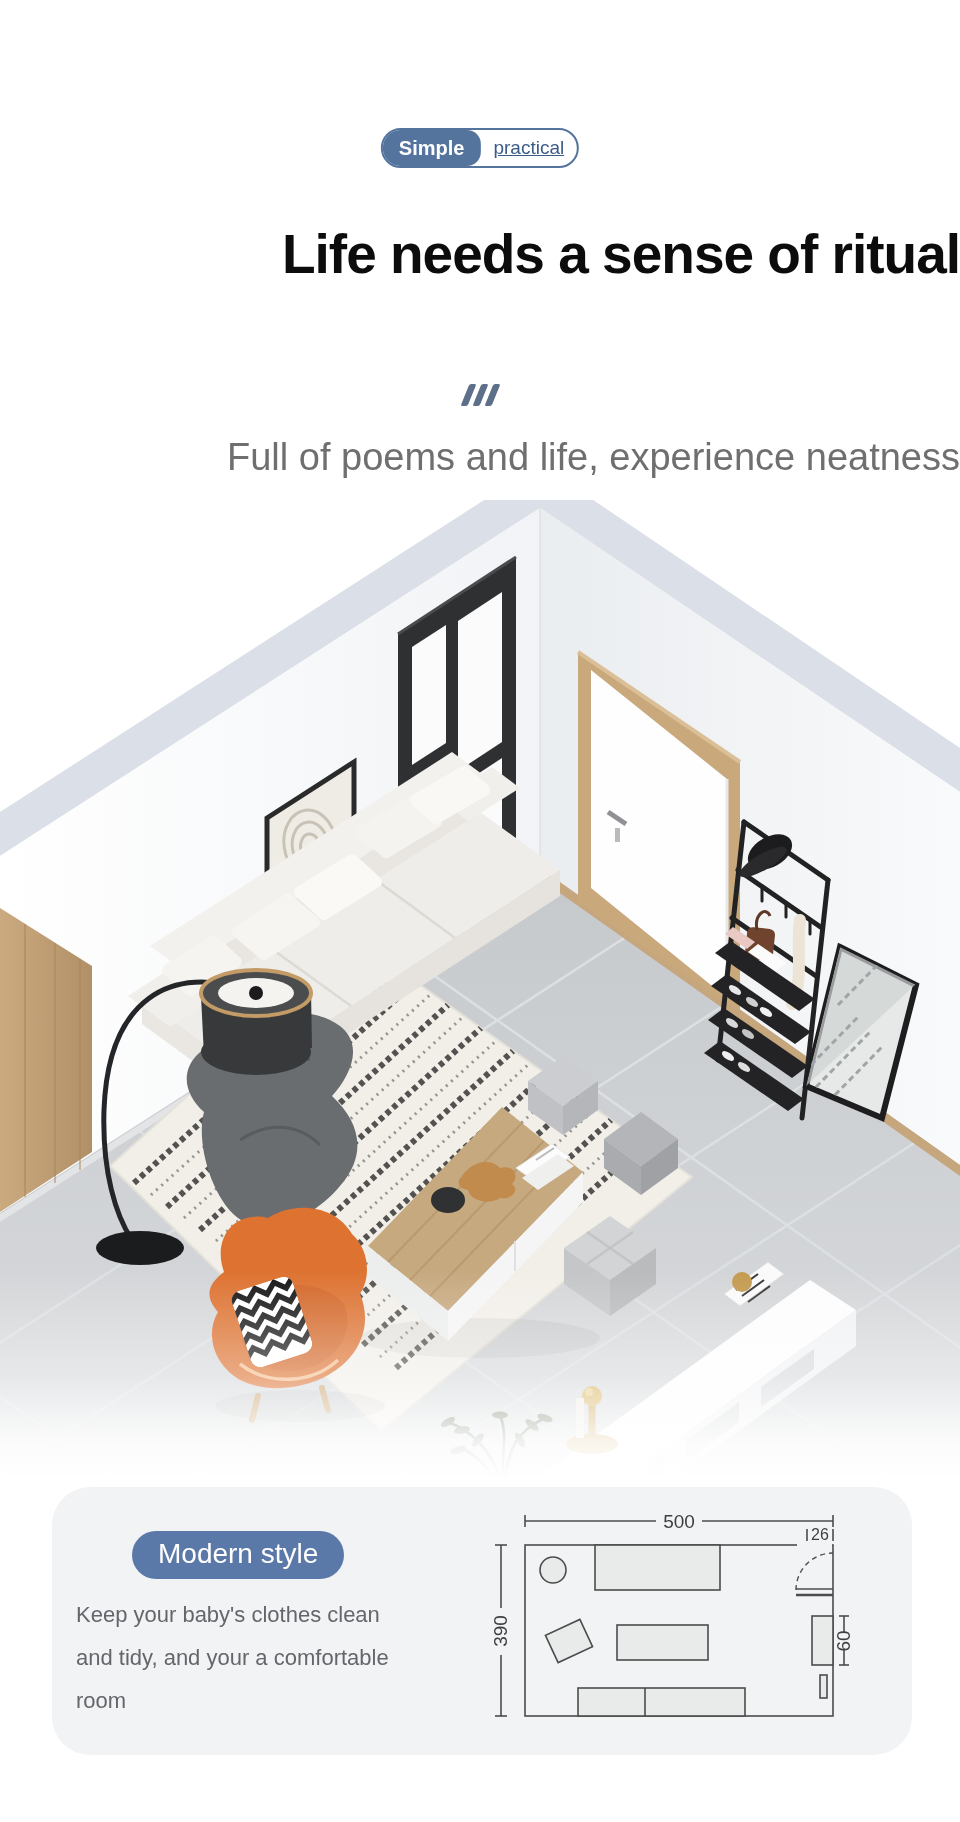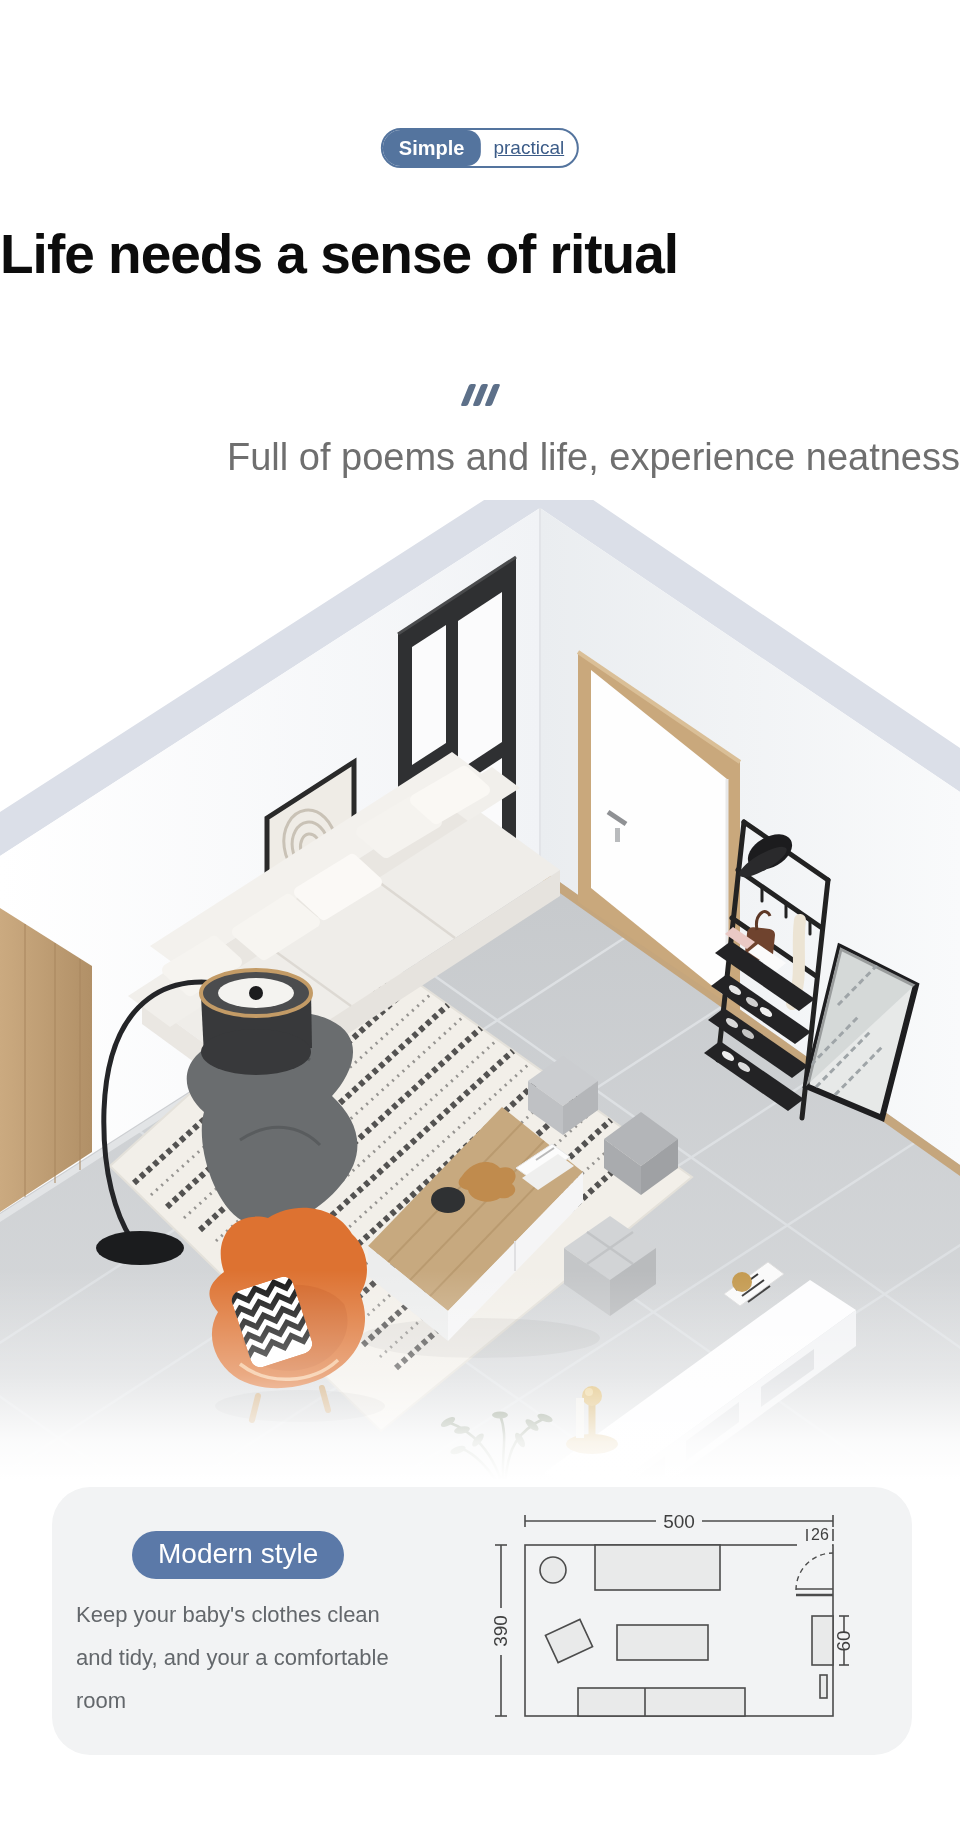--- a/index.html
+++ b/index.html
@@ -4,21 +4,21 @@
 <style>
   html,body{margin:0;padding:0;background:#ffffff;}
   .page{position:relative;width:960px;height:1822px;margin:0 auto;background:#fff;overflow:hidden;
         font-family:"Liberation Sans", sans-serif;border-radius:9px;}
   
   .badge{position:absolute;top:128px;left:50%;transform:translateX(-50%);display:inline-flex;
          border:2px solid #54749e;border-radius:20px;overflow:hidden;background:#fff;height:36px;}
   .badge .seg1{background:#54749e;color:#fff;font-size:20px;font-weight:bold;line-height:36px;padding:0 16px;border-radius:0 14px 14px 0;}
   .badge .seg2{color:#3c5c88;font-size:19px;line-height:36px;padding:0 13px;text-decoration:underline;}
   
-  .title{position:absolute;top:222px;left:0;width:100%;text-align:left;margin:0;
+  .title{position:absolute;top:222px;left:0;width:100%;text-align:right;margin:0;
          font-size:55px;font-weight:bold;color:#0c0c0c;letter-spacing:-1px;}
   .quote{position:absolute;top:384px;left:0;width:100%;display:flex;justify-content:center;gap:5px;}
   .qm{display:block;width:7px;height:22px;background:#5d7089;transform:skewX(-22deg);border-radius:2px;}
   .subtitle{position:absolute;top:436px;left:0;width:100%;text-align:right;font-size:38px;color:#6f6f6f;}
   
   .room{position:absolute;top:500px;left:0;width:960px;height:1000px;}
   
   .card{position:absolute;left:52px;top:1487px;width:860px;height:268px;background:#f2f3f4;border-radius:38px;}
   .tag{position:absolute;left:80px;top:44px;background:#5b79a8;color:#fff;font-size:28px;
        padding:7px 26px 9px 26px;border-radius:28px;}

